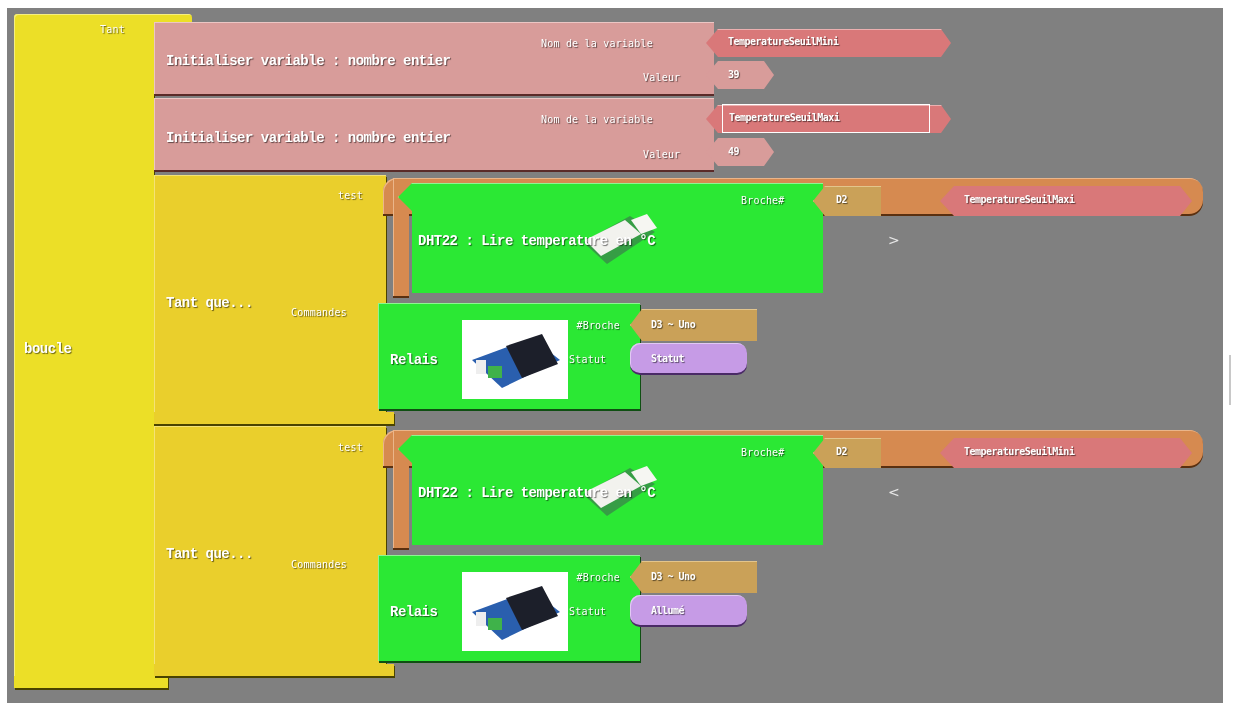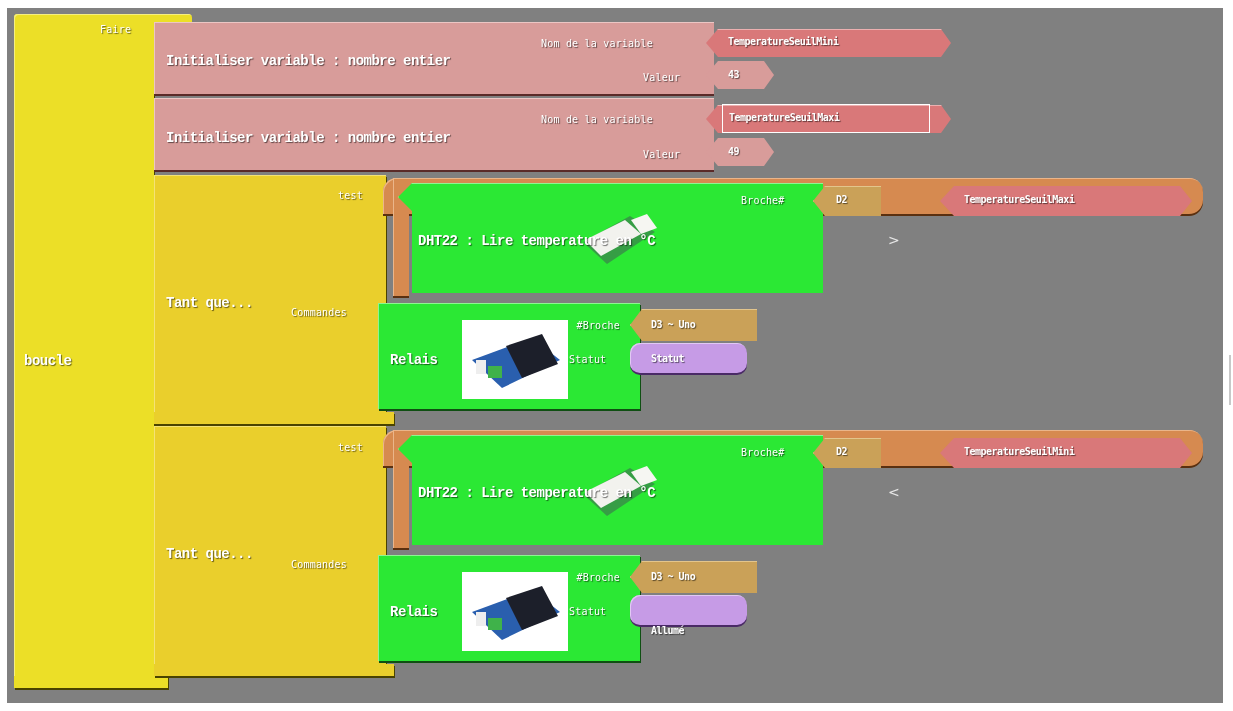--- a/index.html
+++ b/index.html
@@ -59,31 +59,31 @@
 </style>
 </head>
 <body>
 
 <div class="workspace"></div>
 <div class="scrollbar"></div>
 
 <div class="blk boucle"></div>
 <div class="blk boucle-top"></div>
 <div class="blk boucle-bottom"></div>
-<span class="txt small" style="left:100px;top:24px;">Faire</span>
-<span class="txt big" style="left:24px;top:341px;margin-top:12px;">boucle</span>
+<span class="txt small" style="left:100px;top:24px;">Tant</span>
+<span class="txt big" style="left:24px;top:341px;">boucle</span>
 
 <div class="blk init" style="top:22px;height:72px;"></div>
 <span class="txt big" style="left:166px;top:53px;">Initialiser variable : nombre entier</span>
 <span class="txt small" style="left:541px;top:38px;">Nom de la variable</span>
 <div class="blk" style="left:706px;top:29px;width:245px;height:28px;background:#d97879;clip-path:polygon(12px 0,235px 0,245px 14px,235px 28px,12px 28px,0 14px);box-shadow:inset 0 1px 0 #ecb0b0;"></div>
 <span class="txt val" style="left:728px;top:36px;">TemperatureSeuilMini</span>
 <span class="txt small" style="left:643px;top:72px;">Valeur</span>
 <div class="blk" style="left:706px;top:61px;width:68px;height:28px;background:#d89c9a;clip-path:polygon(12px 0,58px 0,68px 14px,58px 28px,12px 28px,0 14px);"></div>
-<span class="txt val" style="left:728px;top:69px;">43</span>
+<span class="txt val" style="left:728px;top:69px;">39</span>
 
 <div class="blk init" style="top:98px;height:72px;"></div>
 <span class="txt big" style="left:166px;top:130px;">Initialiser variable : nombre entier</span>
 <span class="txt small" style="left:541px;top:114px;">Nom de la variable</span>
 <div class="blk" style="left:706px;top:105px;width:245px;height:28px;background:#d97879;clip-path:polygon(12px 0,235px 0,245px 14px,235px 28px,12px 28px,0 14px);box-shadow:inset 0 1px 0 #ecb0b0;"></div>
 <div class="blk" style="left:722px;top:104px;width:208px;height:29px;border:1px solid #ffffff;"></div>
 <span class="txt val" style="left:729px;top:112px;">TemperatureSeuilMaxi</span>
 <span class="txt small" style="left:643px;top:149px;">Valeur</span>
 <div class="blk" style="left:706px;top:138px;width:68px;height:28px;background:#d89c9a;clip-path:polygon(12px 0,58px 0,68px 14px,58px 28px,12px 28px,0 14px);"></div>
 <span class="txt val" style="left:728px;top:146px;">49</span>
@@ -167,13 +167,13 @@
     <polygon points="44,26 80,14 96,44 60,58" fill="#1c1f2a"></polygon>
     <rect x="26" y="46" width="14" height="12" fill="#3fb24a"></rect>
     <rect x="14" y="40" width="10" height="14" fill="#eeeeee"></rect>
   </svg>
 </div>
 <span class="txt small" style="left: 568px; top: 572px; overflow: hidden; width: 52px; direction: rtl;">Broche#</span>
 <div class="blk tan" style="left:630px;top:561px;width:127px;height:32px;clip-path:polygon(12px 0,100% 0,100% 100%,12px 100%,0 16px);"></div>
 <span class="txt val" style="left:651px;top:571px;">D3 ~ Uno</span>
 <span class="txt small" style="left:569px;top:606px;">Statut</span>
 <div class="blk purple" style="left:630px;top:595px;width:117px;height:30px;"></div>
-<span class="txt val" style="left:651px;top:605px;margin-top:20px;">Allumé</span>
+<span class="txt val" style="left:651px;top:605px;">Allumé</span>
 
 </body></html>

